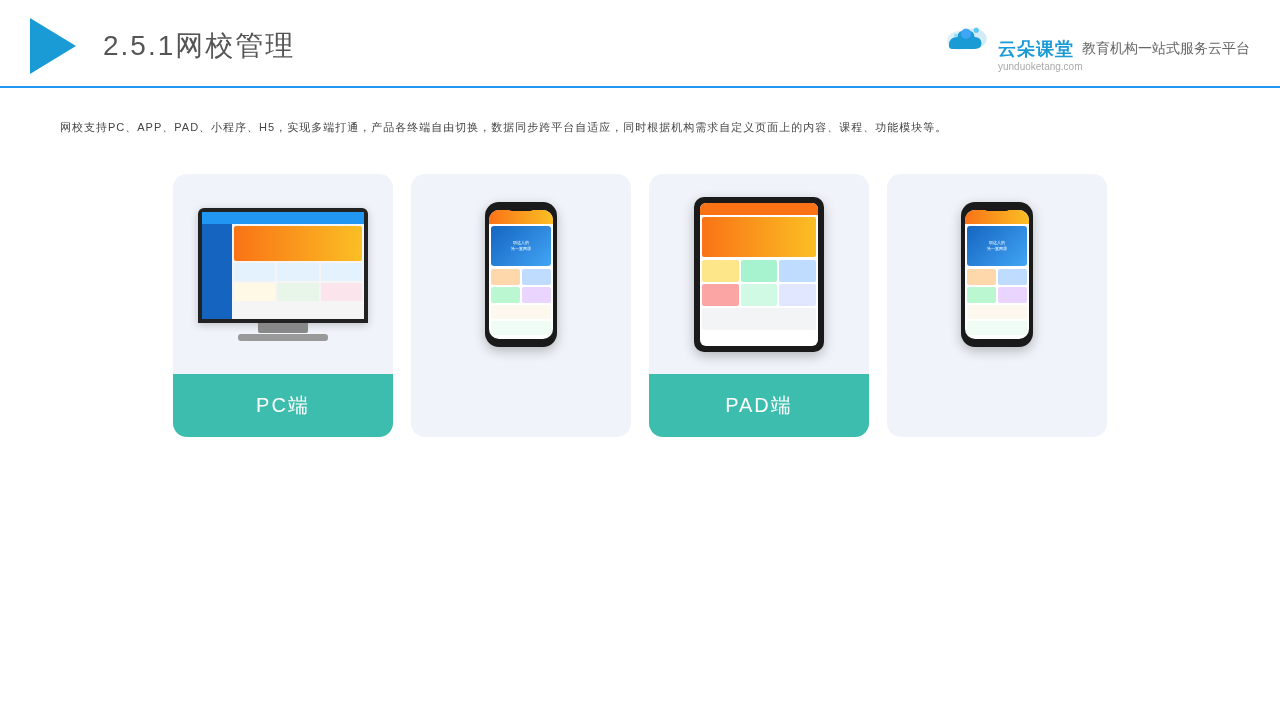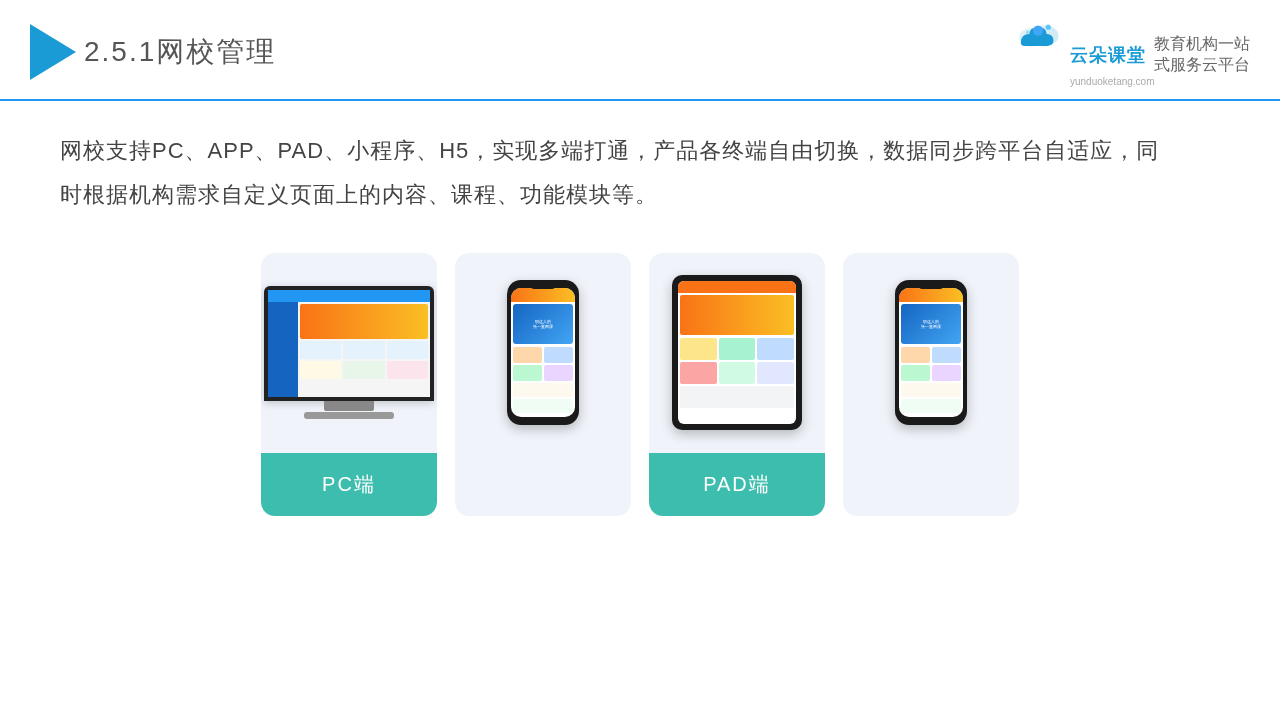--- a/index.html
+++ b/index.html
@@ -16,21 +16,21 @@
     .header {
       display: flex;
       align-items: center;
       justify-content: space-between;
       padding: 18px 30px 12px 30px;
       border-bottom: 2px solid #2196F3;
     }
     .header-left {
       display: flex;
       align-items: center;
-      gap: 8px;
+      gap: 27px;
     }
     .logo-triangle {
       width: 0;
       height: 0;
       border-top: 28px solid transparent;
       border-bottom: 28px solid transparent;
       border-left: 46px solid #1A9BD6;
     }
     .header-title {
       font-size: 28px;
@@ -63,40 +63,40 @@
     .brand-url {
       font-size: 10px;
       color: #aaa;
     }
 
     
     .content {
       padding: 28px 60px 20px 60px;
     }
     .description {
-      font-size: 22px;
+      font-size: 11px;
       color: #444;
       line-height: 2;
       letter-spacing: 1px;
       max-width: 1100px;
     }
 
     
     .cards-container {
       display: flex;
       gap: 18px;
       margin-top: 36px;
       padding: 0 10px;
       justify-content: center;
     }
 
     .card {
       background: #f0f4fa;
       border-radius: 14px;
-      width: 176px;
+      width: 220px;
       flex-shrink: 0;
       display: flex;
       flex-direction: column;
       align-items: center;
       overflow: hidden;
     }
 
     .card-image-area {
       width: 100%;
       height: 200px;
@@ -341,21 +341,21 @@
         <ellipse cx="36" cy="20" rx="16" ry="12" fill="#1A9BD6" opacity="0.2"></ellipse>
         <path d="M8 28 Q8 18 18 18 Q18 10 28 10 Q38 10 38 18 Q46 18 46 26 Q46 32 38 32 L12 32 Q8 32 8 28 Z" fill="#1A9BD6"></path>
         <circle cx="28" cy="14" r="6" fill="#42a5f5"></circle>
 
         <circle cx="40" cy="10" r="3" fill="#29b6f6" opacity="0.7"></circle>
         <circle cx="16" cy="16" r="2" fill="#4fc3f7" opacity="0.5"></circle>
       </svg>
       <div class="brand-text-wrap">
         <div class="brand-row1">
           <span class="brand-name">云朵课堂</span>
-          <div style="display:flex;flex-direction:column;font-size:16px;color:#666;line-height:1.3;margin-left:2px;">
+          <div style="display:flex;flex-direction:row;font-size:14px;color:#666;line-height:1.3;margin-left:2px;">
             <span>教育机构一站</span>
             <span>式服务云平台</span>
           </div>
         </div>
         <span class="brand-url">yunduoketang.com</span>
       </div>
     </div>
   </div>
 </div>
 

